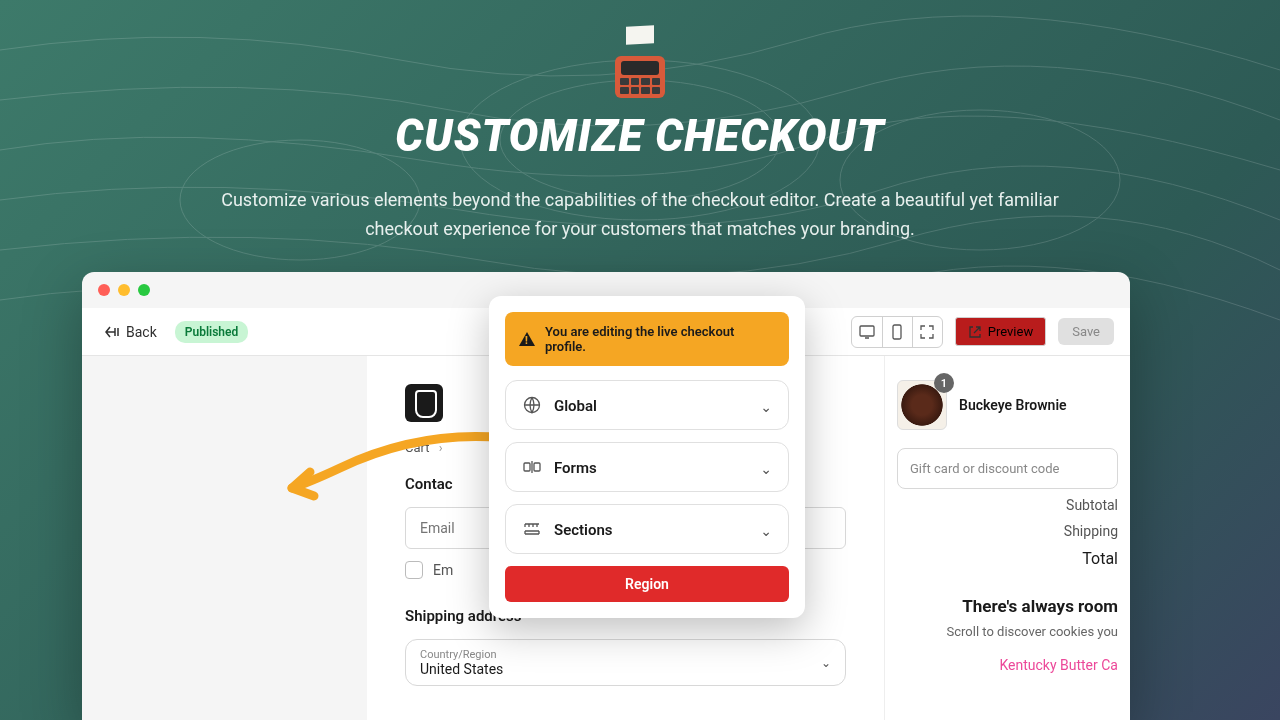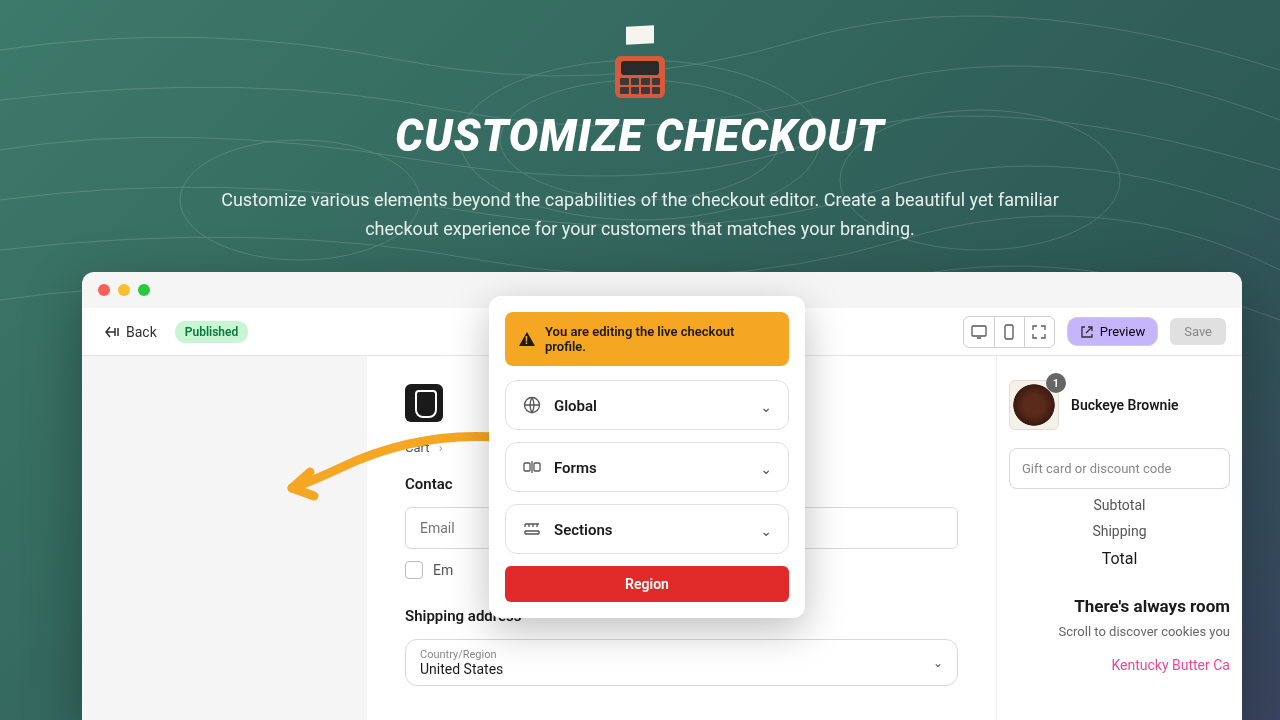--- a/index.html
+++ b/index.html
@@ -7,33 +7,33 @@
 .bg-contour{position:absolute;inset:0;opacity:.15;pointer-events:none}
 .hero{text-align:center;padding-top:38px;color:#fff}
 .pos-icon{width:60px;height:60px;margin:0 auto 12px;position:relative}
 .pos-body{width:50px;height:42px;background:#d85a3a;border-radius:6px;position:absolute;bottom:0;left:5px}
 .pos-screen{width:38px;height:14px;background:#2a2a2a;border-radius:3px;position:absolute;top:5px;left:6px}
 .pos-keys{position:absolute;top:22px;left:5px;width:40px;height:16px;display:grid;grid-template-columns:repeat(4,1fr);gap:2px}
 .pos-key{background:#3a3a3a;border-radius:1px}
 .pos-paper{width:28px;height:18px;background:#f5f5f0;position:absolute;top:-12px;left:16px;transform:skewY(-3deg)}
 .hero h1{font-size:44px;font-weight:900;letter-spacing:1px;font-style:italic;text-transform:uppercase;margin-bottom:24px}
 .hero p{font-size:18px;line-height:1.6;max-width:840px;margin:0 auto;color:#e8f0ee}
-.window{position:absolute;top:272px;left:82px;width:1160px;height:448px;background:#f5f5f5;border-radius:12px 12px 0 0;box-shadow:0 20px 60px rgba(0,0,0,.3)}
+.window{position:absolute;top:272px;left:82px;width:1048px;height:448px;background:#f5f5f5;border-radius:12px 12px 0 0;box-shadow:0 20px 60px rgba(0,0,0,.3)}
 .titlebar{height:36px;display:flex;align-items:center;padding:0 16px;gap:8px}
 .dot{width:12px;height:12px;border-radius:50%}
 .dot.r{background:#ff5f57}.dot.y{background:#ffbd2e}.dot.g{background:#28c940}
 .toolbar{height:48px;background:#fff;border-bottom:1px solid #e5e5e5;display:flex;align-items:center;padding:0 16px;gap:12px}
 .back-btn{display:flex;align-items:center;gap:6px;font-size:14px;color:#303030;padding:4px 6px;cursor:pointer}
 .badge-pub{background:#c8f5d4;color:#0a7a3a;font-size:12px;font-weight:600;padding:4px 10px;border-radius:10px}
 .tb-spacer{flex:1}
 .tb-center{position:absolute;left:50%;transform:translateX(-50%);font-size:13px;color:#303030;border:1px solid #d0d0d0;border-radius:6px;padding:6px 10px;background:#fff}
 .device-grp{display:flex;border:1px solid #d0d0d0;border-radius:6px;overflow:hidden}
 .device-btn{width:30px;height:30px;display:flex;align-items:center;justify-content:center;cursor:pointer;font-size:14px;color:#555}
 .device-btn+.device-btn{border-left:1px solid #d0d0d0}
-.preview-btn{border:1px solid #d0d0d0;border-radius:10px;padding:6px 12px;font-size:13px;display:flex;align-items:center;gap:6px;cursor:pointer;background:#c4b5fd}
+.preview-btn{border:1px solid #d0d0d0;border-radius:3px;padding:6px 12px;font-size:13px;display:flex;align-items:center;gap:6px;cursor:pointer;background:#b91c1c}
 .save-btn{background:#e0e0e0;color:#888;border-radius:6px;padding:6px 14px;font-size:13px;border:none}
 .canvas{display:flex;height:calc(100% - 84px)}
 .left-pane{width:285px}
 .main-pane{flex:1;background:#fff;margin:0;position:relative;padding:28px 38px 0}
 .right-pane{width:246px;background:#fff;border-left:1px solid #eee;padding:24px 0 0 12px}
 .logo-sq{width:38px;height:38px;background:#1a1a1a;border-radius:6px;margin-bottom:18px;position:relative}
 .logo-sq::after{content:'';position:absolute;top:6px;left:10px;width:18px;height:24px;border:2px solid #fff;border-radius:4px 4px 8px 8px}
 .breadcrumb{font-size:13px;color:#555;margin-bottom:20px}
 .bc-sep{margin:0 6px;color:#999}
 .sec-h{font-size:15px;font-weight:600;color:#1a1a1a;margin-bottom:14px}
@@ -42,21 +42,21 @@
 .chk-box{width:18px;height:18px;border:1.5px solid #bbb;border-radius:4px}
 .select{position:relative;border:1px solid #d8d8d8;border-radius:12px;padding:8px 14px;margin-bottom:0}
 .select-lbl{font-size:11px;color:#888}
 .select-val{font-size:14px;color:#1a1a1a}
 .select-caret{position:absolute;right:14px;top:50%;transform:translateY(-50%);font-size:12px;color:#555}
 .cart-item{display:flex;align-items:center;gap:12px;margin-bottom:18px}
 .ci-img{width:50px;height:50px;border-radius:6px;background:radial-gradient(circle,#5a2a1a 30%,#3a1a10 60%,#f5f0e8 62%);position:relative;border:1px solid #ddd}
 .ci-badge{position:absolute;top:-8px;right:-8px;width:20px;height:20px;border-radius:50%;background:#666;color:#fff;font-size:11px;display:flex;align-items:center;justify-content:center;font-weight:600}
 .ci-name{font-size:14px;font-weight:600;color:#1a1a1a}
 .disc-input{border:1px solid #d8d8d8;border-radius:8px;padding:12px;font-size:13px;color:#888;margin-bottom:8px;width:calc(100% - 12px)}
-.sum-row{display:flex;justify-content:center;font-size:14px;color:#555;margin-bottom:10px;padding-right:12px}
+.sum-row{display:flex;justify-content:flex-end;font-size:14px;color:#555;margin-bottom:10px;padding-right:12px}
 .sum-row.total{font-weight:400;font-size:16px;color:#1a1a1a;margin-top:6px}
 .promo{margin-top:28px;text-align:right;padding-right:12px}
 .promo h3{font-size:17px;font-weight:700;color:#1a1a1a;margin-bottom:8px}
 .promo p{font-size:13px;color:#666;margin-bottom:18px}
 .promo-item{font-size:14px;color:#ec4899;text-align:right}
 .popup{position:absolute;top:296px;left:489px;width:316px;background:#fff;border-radius:12px;box-shadow:0 12px 40px rgba(0,0,0,.25);padding:16px;z-index:10}
 .alert{background:#f5a623;border-radius:8px;padding:12px 14px;display:flex;align-items:center;gap:10px;margin-bottom:14px}
 .alert-ico{width:0;height:0;border-left:8px solid transparent;border-right:8px solid transparent;border-bottom:14px solid #1a1a1a;position:relative}
 .alert-ico::after{content:'!';position:absolute;top:3px;left:-2px;color:#f5a623;font-size:10px;font-weight:900}
 .alert-txt{font-size:13px;font-weight:600;color:#1a1a1a}

